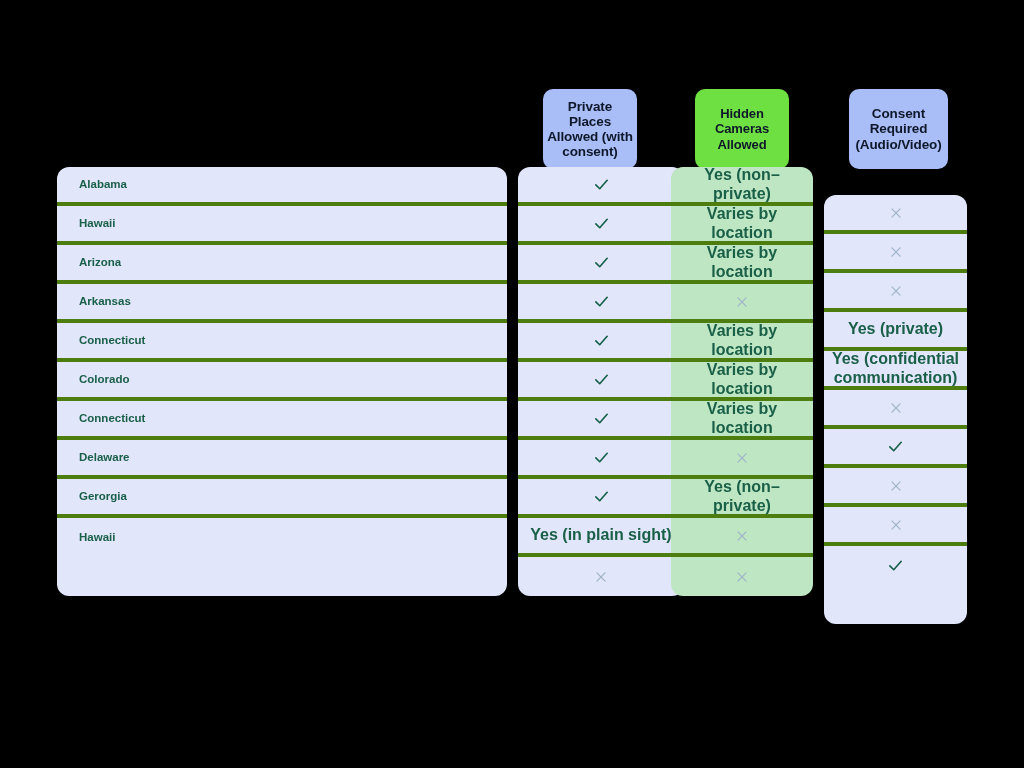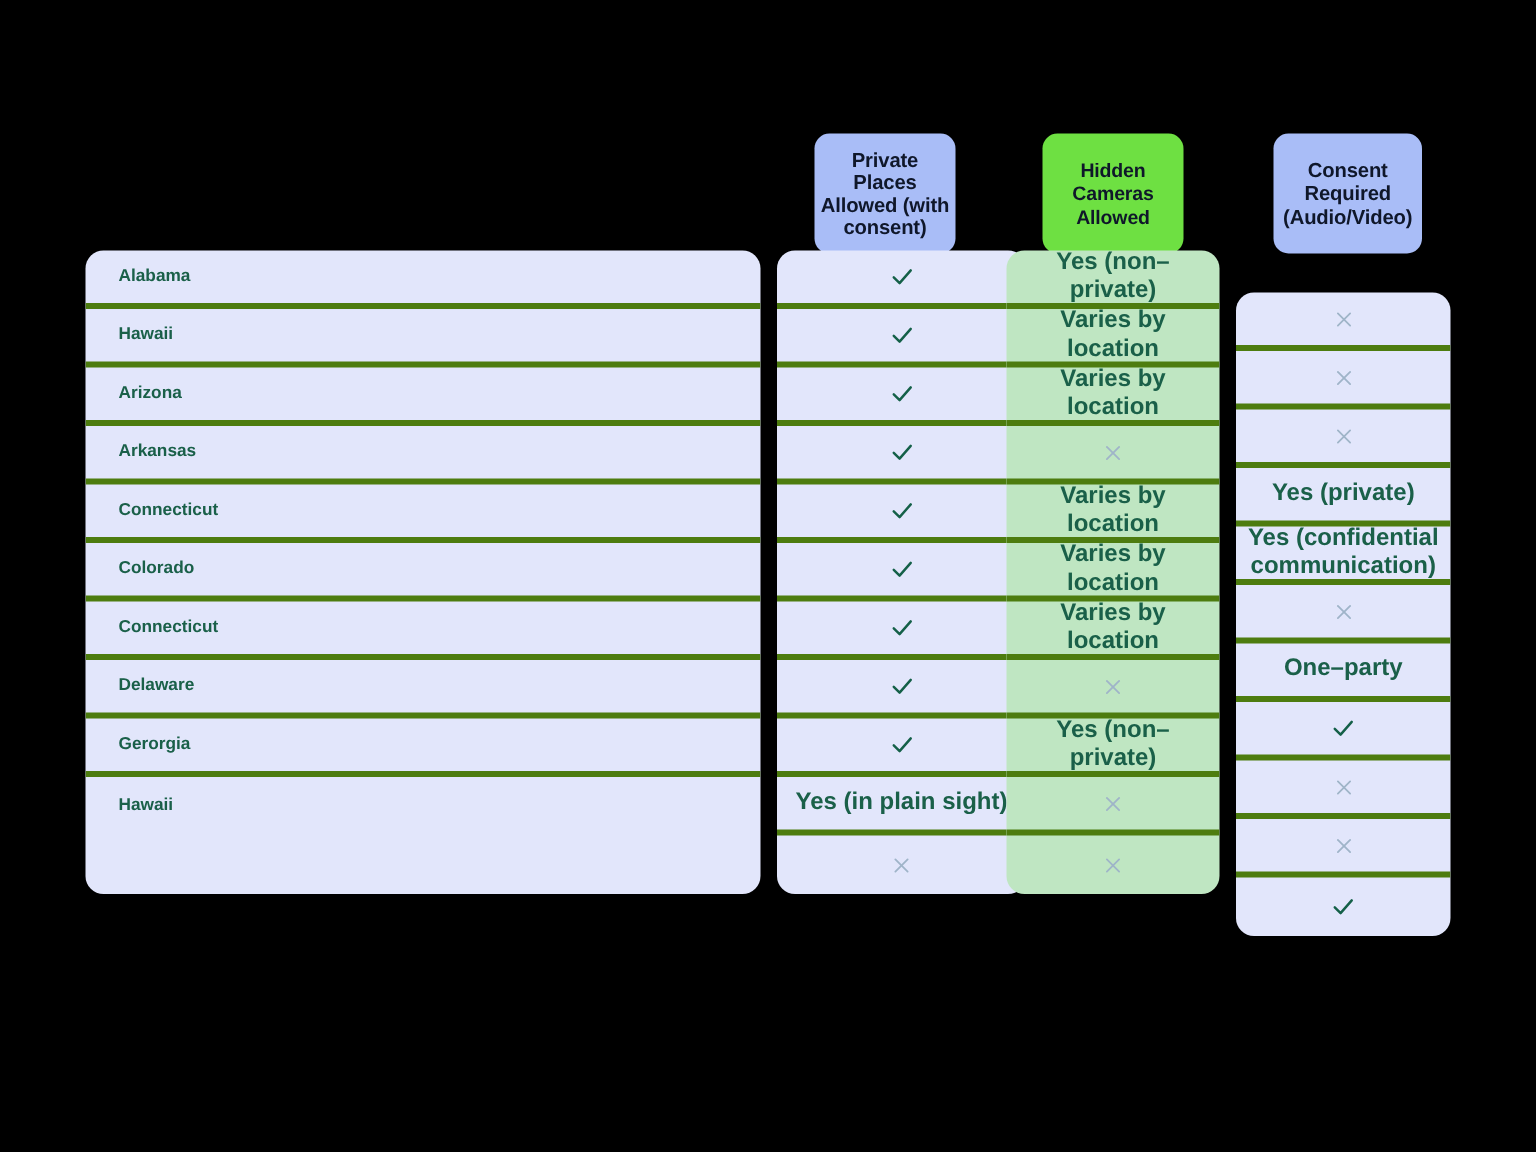--- a/index.html
+++ b/index.html
@@ -305,23 +305,20 @@
       </div>
       <div class="cell value">
         <span class="mark cross">
           <svg class="cross-svg" width="14" height="14" viewBox="0 0 24 24" fill="none" stroke="#9fb4c8" stroke-width="2.1" stroke-linecap="round">
             <line x1="5" y1="5" x2="19" y2="19"></line>
             <line x1="19" y1="5" x2="5" y2="19"></line>
           </svg>
         </span>
       </div>
       <div class="cell value">
-        <span>One–party</span>
-      </div>
-      <div class="cell value">
         <span class="mark check">
           <svg class="check-svg" width="17" height="17" viewBox="0 0 24 24" fill="none" stroke="#146048" stroke-width="2.3" stroke-linecap="round" stroke-linejoin="round">
             <polyline points="4,12.5 9.5,18 20,6"></polyline>
           </svg>
         </span>
       </div>
       <div class="cell value">
         <span class="mark cross">
           <svg class="cross-svg" width="14" height="14" viewBox="0 0 24 24" fill="none" stroke="#9fb4c8" stroke-width="2.1" stroke-linecap="round">
             <line x1="5" y1="5" x2="19" y2="19"></line>

